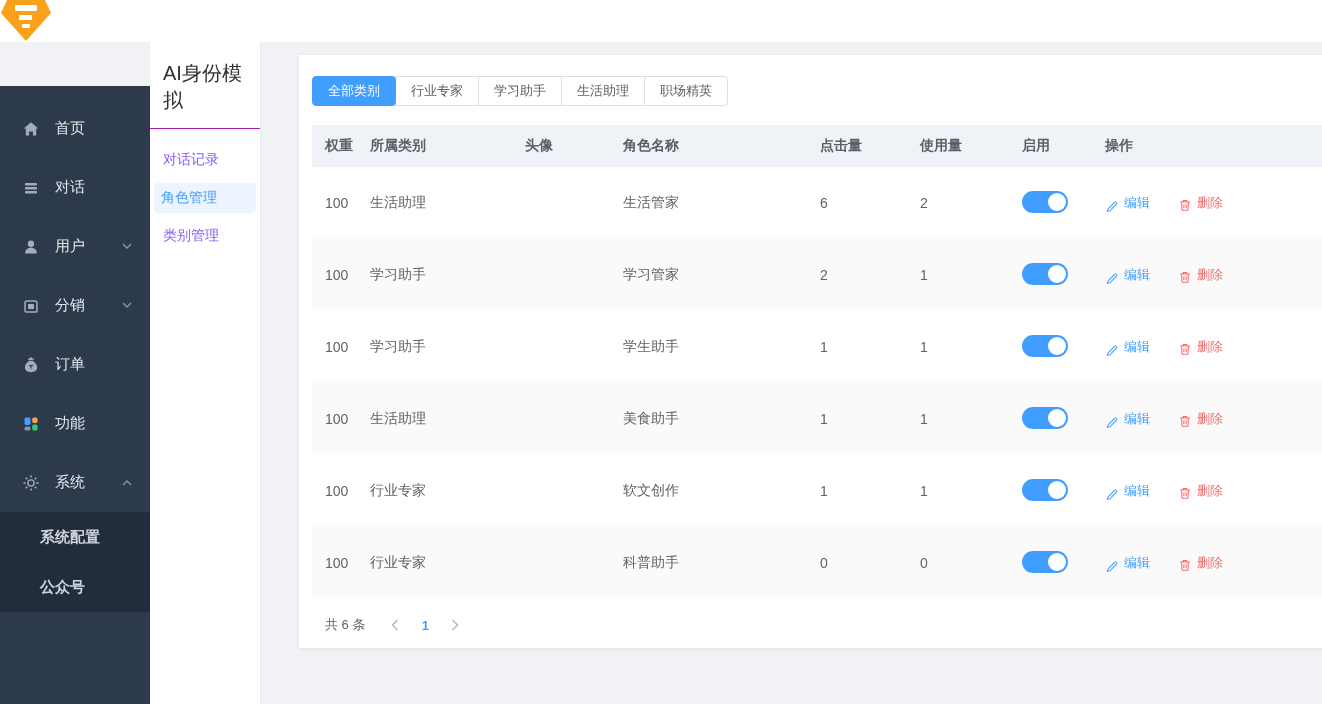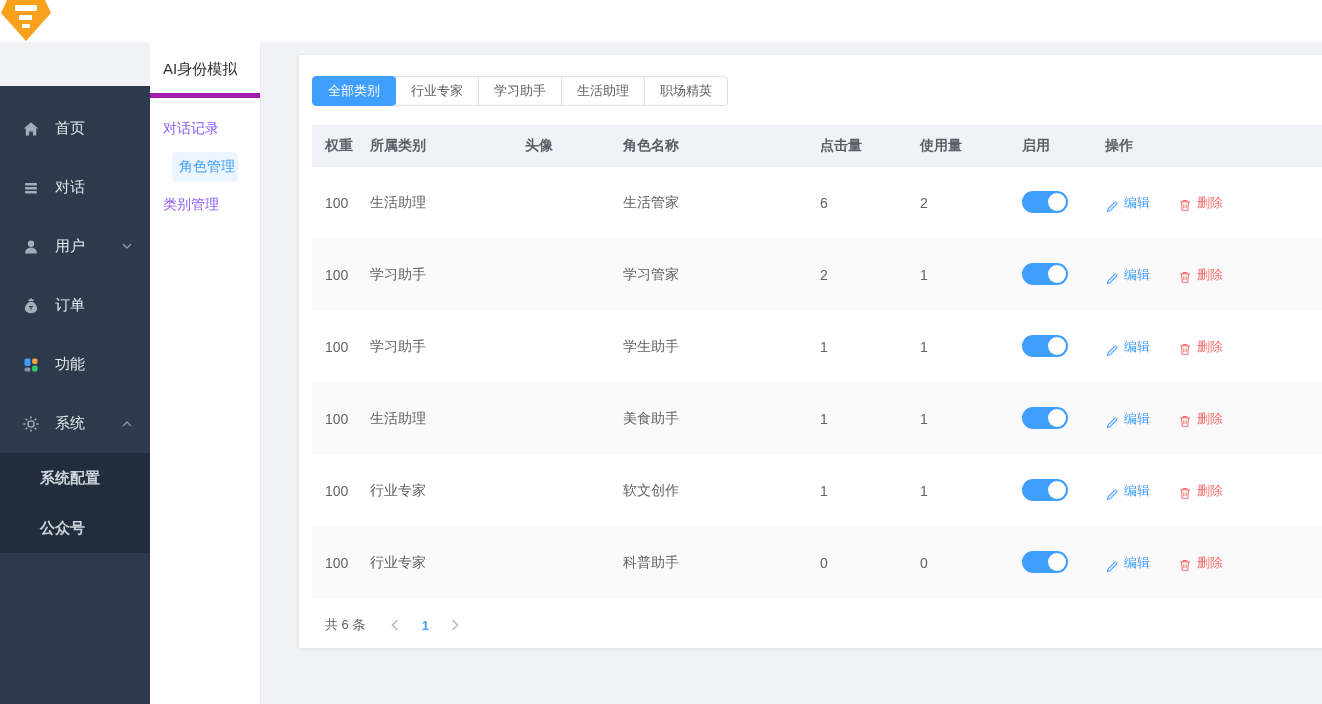--- a/index.html
+++ b/index.html
@@ -18,27 +18,27 @@
   .nav-item { height:59px; display:flex; align-items:center; padding:0 0 0 22px;
               color:#e3e8ee; font-size:15px; cursor:pointer; }
   .nav-item .ic { width:18px; height:18px; margin-right:15px; flex:0 0 18px; display:flex; align-items:center; justify-content:center; }
   .nav-item .chev { margin-left:auto; margin-right:18px; width:10px; height:7px; display:flex; }
   .submenu { background:var(--submenu-bg,#212d3c); }
   .submenu-item { height:50px; display:flex; align-items:center; padding-left:40px;
                   color:#cdd4dc; font-size:15px; cursor:pointer;font-weight:bold; }
   
   .panel { position:absolute; left:150px; top:42px; width:111px; height:662px; background:#fff;
            border-right:1px solid #e6e9ef; }
-  .panel-title { padding:18px 0 14px 13px; font-size:15px; color:#303133;
-                 border-bottom:5px solid #a21caf; }
+  .panel-title { padding:18px 0 14px 13px; font-size:20px; color:#303133;
+                 border-bottom:1px solid #a21caf; }
   .panel-items { padding-top:12px; }
   .panel-item { height:38px; display:flex; align-items:center; padding-left:13px;
                 font-size:14px; color:#8b5cf6; cursor:pointer; }
   .panel-item.active { background:var(--active-item-bg,#ecf5ff); color:var(--primary,#409eff);
-                       border-radius:4px; margin:4px 22px; padding-left:7px; height:30px; }
+                       border-radius:4px; margin:4px 4px; padding-left:7px; height:30px; }
   
   .content { position:absolute; left:274px; top:42px; width:1060px; height:662px; background:#f0f2f5; }
   .card { position:absolute; left:25px; top:13px; right:-8px; height:593px; background:#fff;
           box-shadow:0 1px 4px rgba(0,21,41,.08); padding:21px 0 0 13px; }
   
   .tabs { display:flex; height:30px; }
   .tab { display:flex; align-items:center; padding:0 15px; border:1px solid #dcdfe6;
          margin-left:-1px; background:#fff; color:#606266; font-size:13px; cursor:pointer; }
   .tab:first-child { margin-left:0; border-radius:4px 0 0 4px; }
   .tab:last-child { border-radius:0 4px 4px 0; }
@@ -117,20 +117,34 @@
       <div class="nav-item">
         <span class="ic">
           <svg viewBox="0 0 18 18">
             <g fill="#a3adb9">
               <circle cx="9" cy="5.8" r="3.2"></circle>
               <path d="M3 15.6 a6 6 0 0 1 12 0 z"></path>
             </g>
           </svg>
         </span>
         <span>用户</span>
+        <span class="chev">
+          <svg viewBox="0 0 10 7">
+            <path d="M1 1 l4 4 4-4" fill="none" stroke="#8a96a3" stroke-width="1.4"></path>
+          </svg>
+        </span>
+      </div>
+      <div class="nav-item">
+        <span class="ic">
+          <svg viewBox="0 0 18 18">
+            <rect x="3" y="4" width="12" height="11" rx="1.8" fill="none" stroke="#a3adb9" stroke-width="1.5"></rect>
+            <rect x="6" y="7" width="6" height="5" rx=".6" fill="#a3adb9"></rect>
+          </svg>
+        </span>
+        <span>分销</span>
         <span class="chev">
           <svg viewBox="0 0 10 7">
             <path d="M1 1 l4 4 4-4" fill="none" stroke="#8a96a3" stroke-width="1.4"></path>
           </svg>
         </span>
       </div>
       <div class="nav-item">
         <span class="ic">
           <svg viewBox="0 0 18 18">
             <g fill="#a3adb9">

